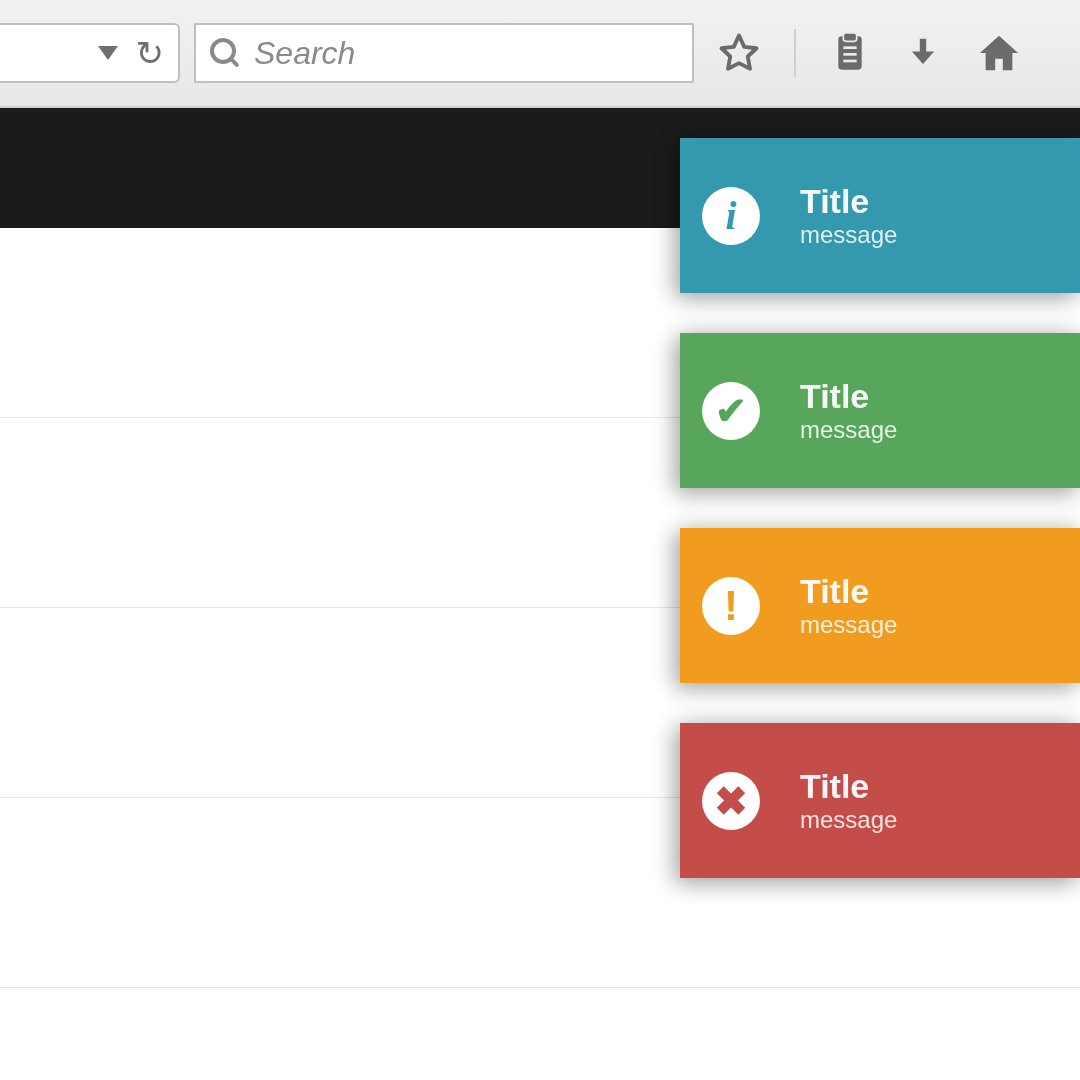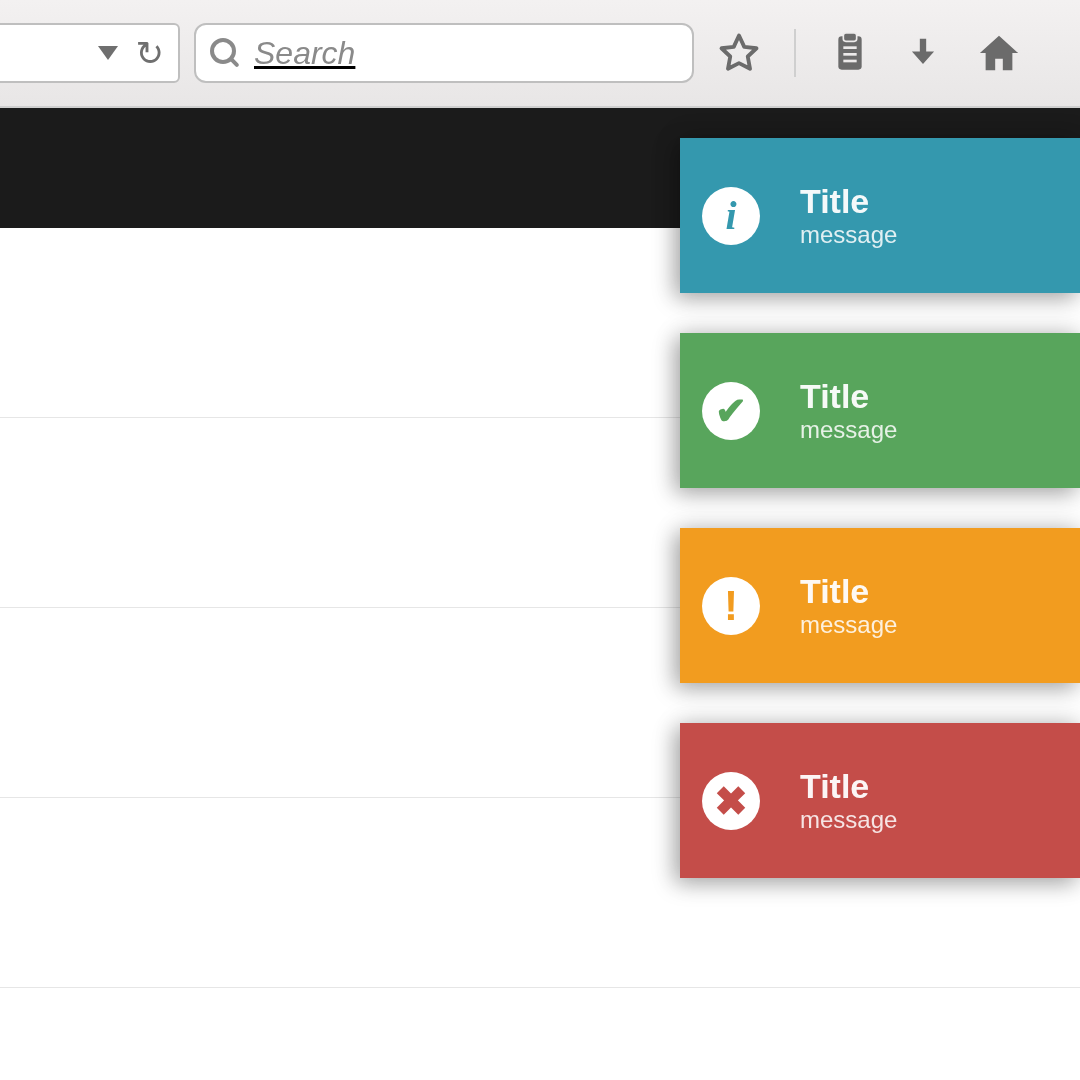--- a/index.html
+++ b/index.html
@@ -39,26 +39,25 @@
   .reload-glyph {
     font-size: 34px;
     color: #6f6f6f;
     line-height: 1;
   }
   .search-bar {
     height: 60px;
     flex: 0 0 500px;
     background: #ffffff;
     border: 2px solid #bfbfbf;
-    border-radius: 12px;
+    border-radius: 1px;
     display: flex;
     align-items: center;
     padding: 0 14px;
     gap: 14px;
-    text-decoration: underline;
   }
   .search-bar input {
     border: none;
     outline: none;
     font-size: 32px;
     font-style: italic;
     color: #8a8a8a;
     width: 100%;
     background: transparent;
   }

